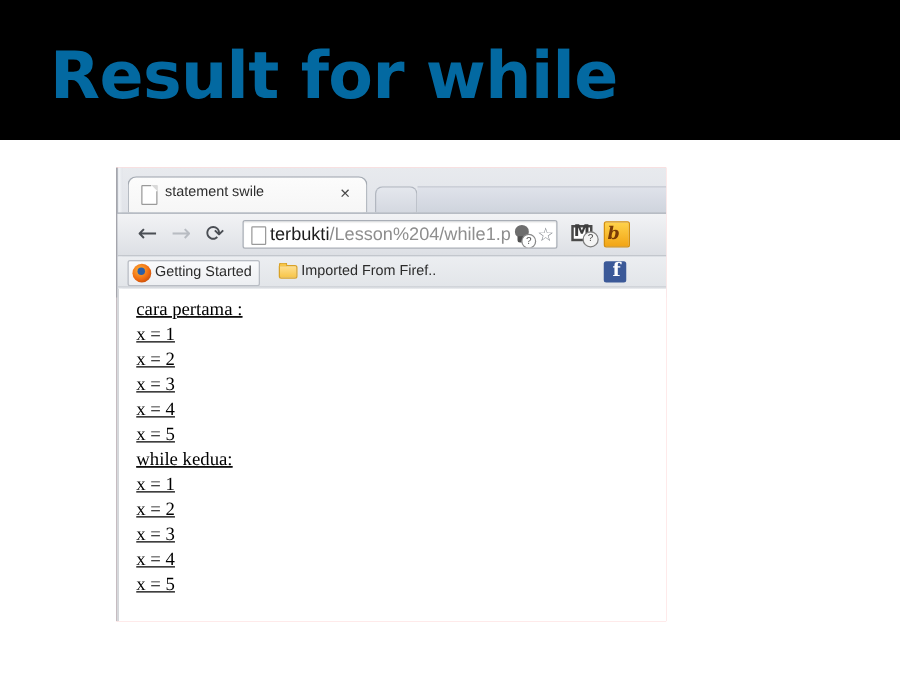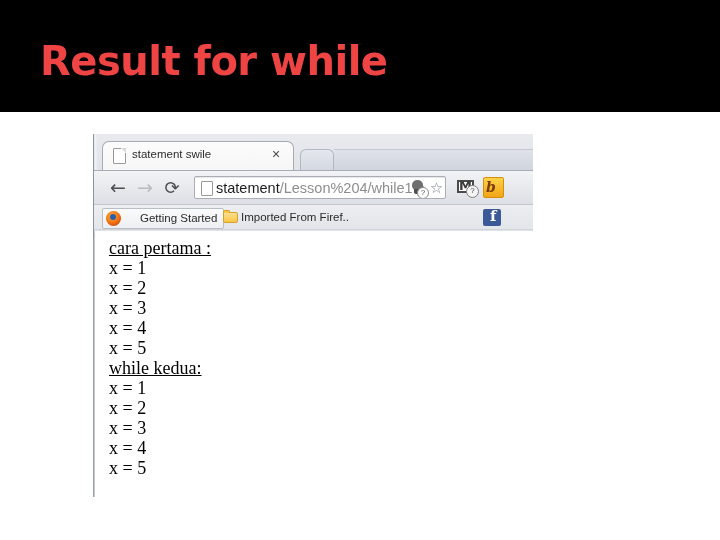--- a/index.html
+++ b/index.html
@@ -30,24 +30,24 @@
     width: 720px;
     height: 112px;
     background: #000000;
   }
 
   .slide-title {
     position: absolute;
     left: 40px;
     top: 38px;
     font-family: "DejaVu Sans", sans-serif;
-    font-size: 40px;
+    font-size: 52px;
     font-weight: bold;
     letter-spacing: -0.5px;
-    color: #ef4444;
+    color: #0369a1;
     white-space: nowrap;
     line-height: 46px;
   }
 
   
   .browser-shot {
     position: absolute;
     left: 93px;
     top: 134px;
     width: 440px;
@@ -321,21 +321,21 @@
     position: absolute;
     top: 3px;
     height: 19px;
     font-family: "Liberation Sans", sans-serif;
     font-size: 11.5px;
     color: #2b2b2b;
     line-height: 19px;
     white-space: nowrap;
     cursor: pointer;
   }
-  .bm-1 { left: 8px;  padding-left: 37px; padding-right: 6px;
+  .bm-1 { left: 8px;  padding-left: 21px; padding-right: 6px;
           border: 1px solid #b9bdc4; border-radius: 2px;
           background: linear-gradient(to bottom, #fafbfc, #edeff2); }
   .bm-2 { left: 127px; padding-left: 20px; }
   .bm-3 { left: 242px; padding-left: 18px; }
 
   .ff-icon {
     position: absolute;
     left: 3px; top: 2px;
     width: 15px; height: 15px;
     border-radius: 50%;
@@ -420,22 +420,23 @@
     width: 439px;
     height: 266px;
     background: #ffffff;
     border-left: 1px solid #c6c9ce;
     box-sizing: border-box;
   }
   .page-text {
     position: absolute;
     left: 14px; top: 7px;
     font-family: "Liberation Serif", serif;
-    font-size: 18px;
+    font-size: 15px;
     color: #000000;
+    text-decoration: underline;
   }
   .page-line {
     height: 20px;
     line-height: 20px;
     white-space: nowrap;
   }
   .page-line.heading {
     text-decoration: underline;
   }
 </style>
@@ -464,21 +465,21 @@
     </div>
 
     <div class="toolbar">
       <div class="nav-btn nav-back">←</div>
       <div class="nav-btn nav-fwd">→</div>
       <div class="nav-btn nav-reload">⟳</div>
 
       <div class="omnibox">
         <span class="omni-page-icon"></span>
         <span class="omni-url">
-          <span class="host">statement</span><span class="path">/Lesson%204/while1.p</span>
+          <span class="host">terbukti</span><span class="path">/Lesson%204/while1.p</span>
         </span>
         <span class="omni-bulb">
           <span class="bulb-top"></span>
           <span class="bulb-base"></span>
           <span class="bulb-q">?</span>
         </span>
         <span class="omni-star">☆</span>
       </div>
 
       <div class="toolbar-ext ext-gmail">

